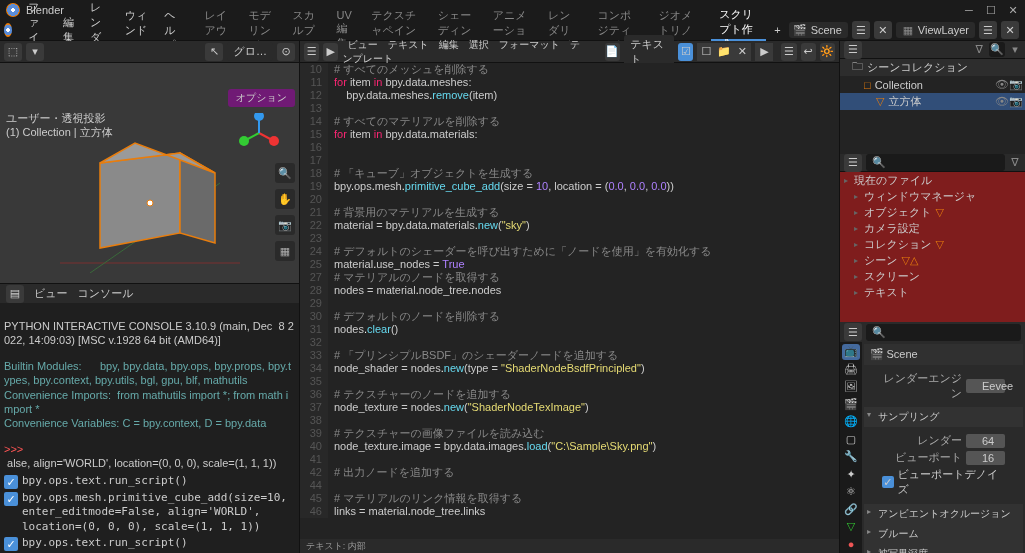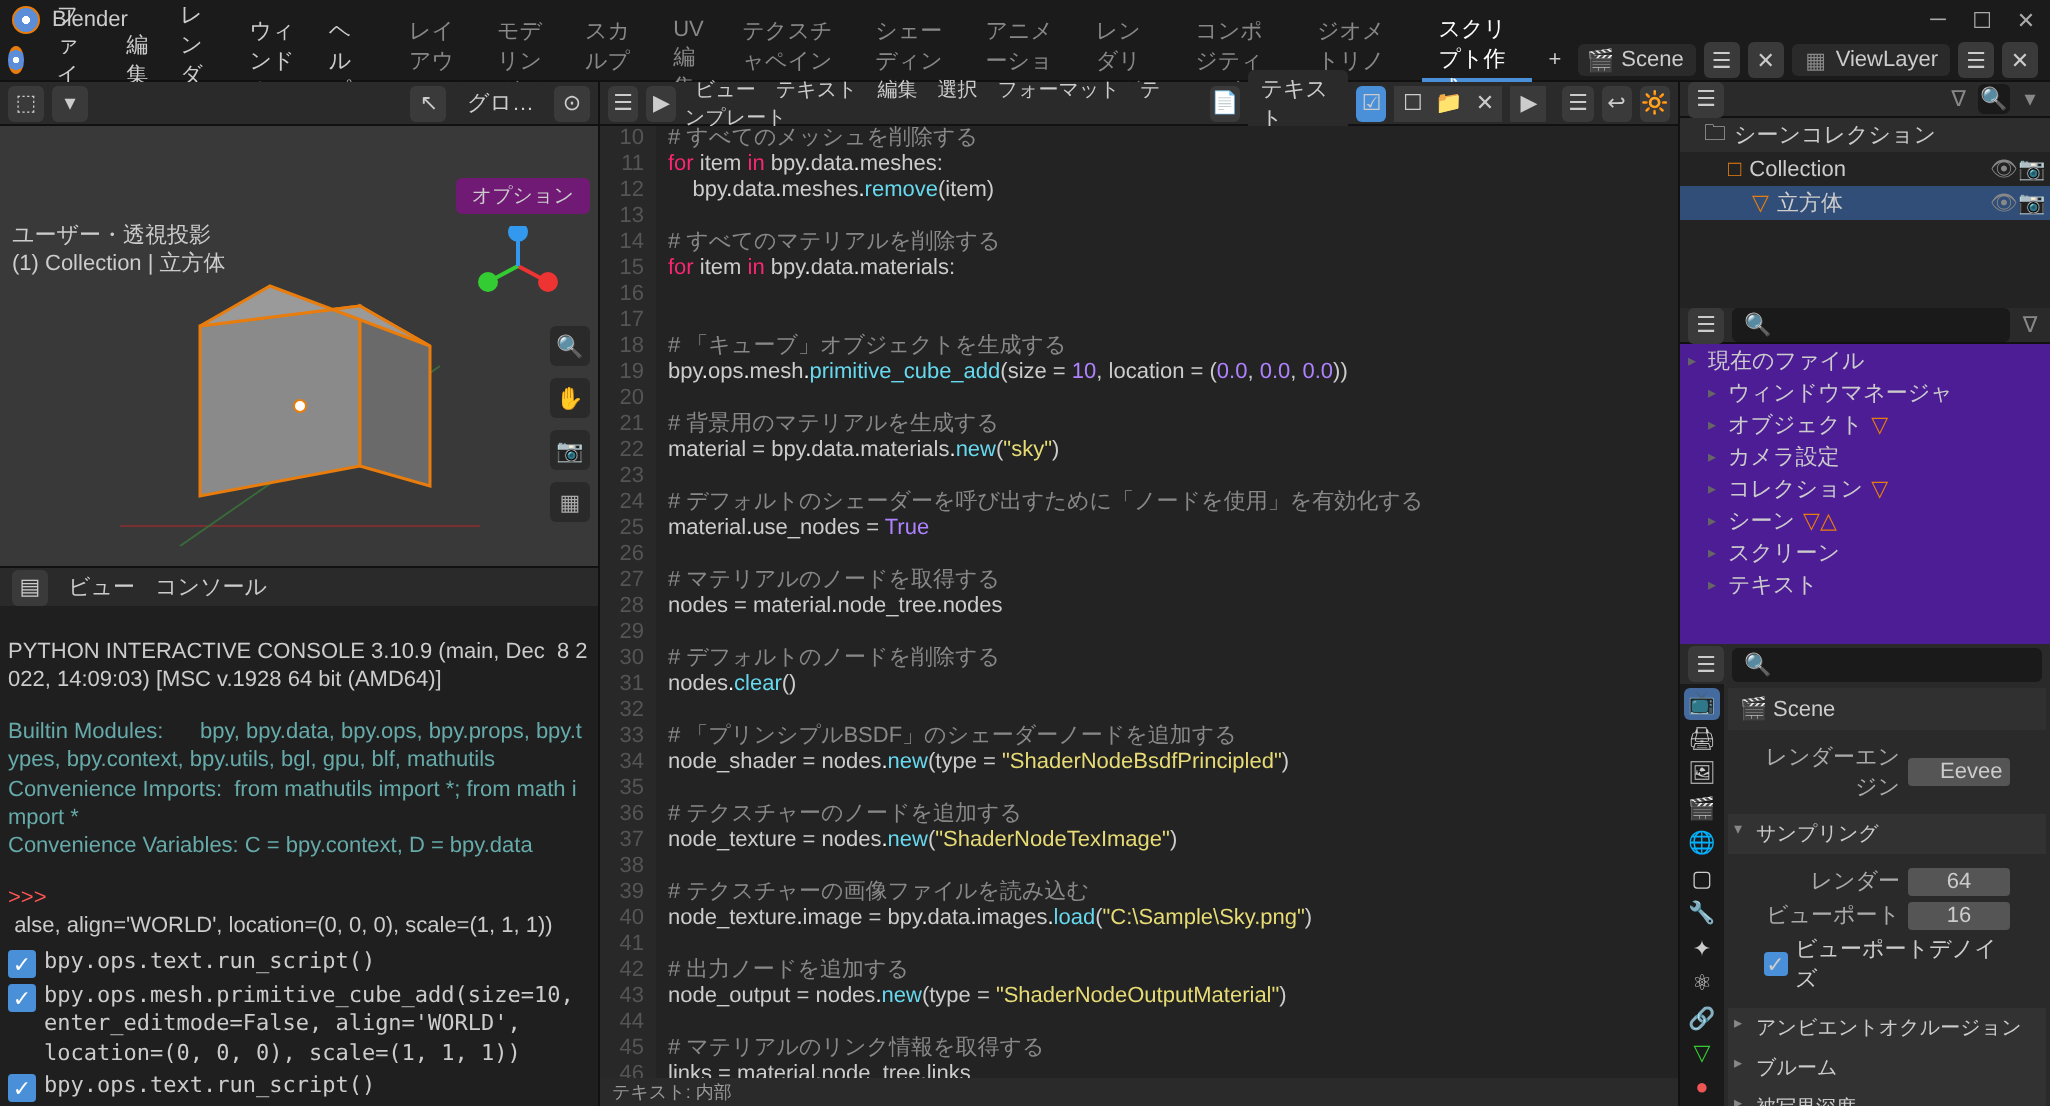--- a/index.html
+++ b/index.html
@@ -66,23 +66,23 @@
 .props-tab{width:18px;height:18px;display:flex;align-items:center;justify-content:center;border-radius:3px}
 .props-tab.active{background:#446a9e}
 .props-content{flex:1;background:#2a2a2a;overflow:auto;padding:2px}
 .props-panel{margin-bottom:1px}
 .props-panel-hdr{padding:3px 6px 3px 14px;background:#323232;font-size:10px;position:relative}
 .props-panel-hdr::before{content:'▸';position:absolute;left:3px;color:#888;font-size:8px}
 .props-panel-hdr.open::before{content:'▾'}
 .props-body{padding:4px 6px;background:#2a2a2a;font-size:10px}
 .props-row{display:flex;align-items:center;gap:4px;margin:2px 12px}
 .props-label{flex:1;text-align:right;color:#aaa}
-.props-val{width:51px;background:#555;padding:1px 16px;border-radius:2px;text-align:center}
+.props-val{width:39px;background:#555;padding:1px 16px;border-radius:2px;text-align:center}
 .check{width:12px;height:12px;background:#4a90d9;border-radius:2px;display:inline-flex;align-items:center;justify-content:center}
-.datablock{flex:0 0 150px;background:#4c1d95;overflow:auto}
+.datablock{flex:0 0 150px;background:#7f1d1d;overflow:auto}
 .db-row{display:flex;align-items:center;gap:4px;padding:1px 4px 1px 14px;height:16px;font-size:10px}
 .db-row::before{content:'▸';color:#666;margin-right:2px;font-size:8px}
 .tri-orange{color:#e87d0d}
 .search-box{background:#1a1a1a;padding:2px 6px;border-radius:3px;display:flex;align-items:center;gap:4px;flex:1}
 </style>
 </head>
 <body>
 
 <div class="titlebar">
   <div class="titlebar-left">
@@ -288,24 +288,20 @@
         </div>
         <div class="code-line">
           <span class="ln">24</span>
           <span class="code c-com"># デフォルトのシェーダーを呼び出すために「ノードを使用」を有効化する</span>
         </div>
         <div class="code-line">
           <span class="ln">25</span>
           <span class="code"><span>material</span><span style="color: rgb(248, 248, 242);">.</span><span>use_nodes = </span><span class="c-num">True</span></span>
         </div>
         <div class="code-line">
-          <span class="ln">26</span>
-          <span class="code"></span>
-        </div>
-        <div class="code-line">
           <span class="ln">27</span>
           <span class="code c-com"># マテリアルのノードを取得する</span>
         </div>
         <div class="code-line">
           <span class="ln">28</span>
           <span class="code"><span>nodes = material</span><span style="color: rgb(248, 248, 242);">.</span><span>node_tree</span><span style="color: rgb(248, 248, 242);">.</span><span>nodes</span></span>
         </div>
         <div class="code-line">
           <span class="ln">29</span>
           <span class="code"></span>
@@ -354,24 +350,20 @@
           <span class="ln">40</span>
           <span class="code"><span>node_texture</span><span style="color: rgb(248, 248, 242);">.</span><span>image = bpy</span><span style="color: rgb(248, 248, 242);">.</span><span>data</span><span style="color: rgb(248, 248, 242);">.</span><span>images</span><span style="color: rgb(248, 248, 242);">.</span><span class="c-fn">load</span><span>(</span><span class="c-str">"C:\Sample\Sky.png"</span><span>)</span></span>
         </div>
         <div class="code-line">
           <span class="ln">41</span>
           <span class="code"></span>
         </div>
         <div class="code-line">
           <span class="ln">42</span>
           <span class="code c-com"># 出力ノードを追加する</span>
-        </div>
-        <div class="code-line">
-          <span class="ln">43</span>
-          <span class="code"><span>node_output = nodes</span><span style="color: rgb(248, 248, 242);">.</span><span class="c-fn">new</span><span>(type = </span><span class="c-str">"ShaderNodeOutputMaterial"</span><span>)</span></span>
         </div>
         <div class="code-line">
           <span class="ln">44</span>
           <span class="code"></span>
         </div>
         <div class="code-line">
           <span class="ln">45</span>
           <span class="code c-com"># マテリアルのリンク情報を取得する</span>
         </div>
         <div class="code-line">

